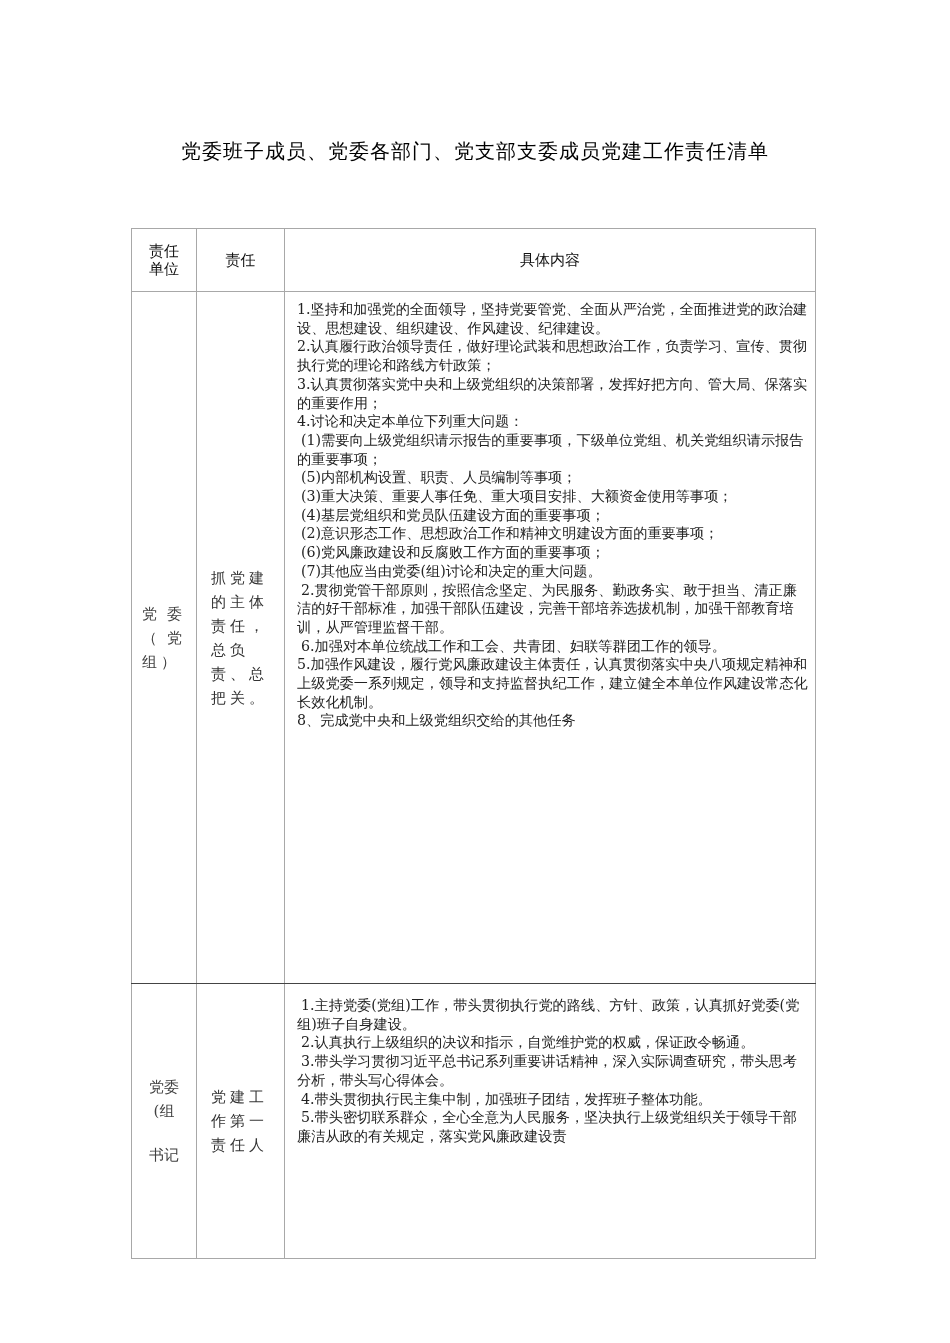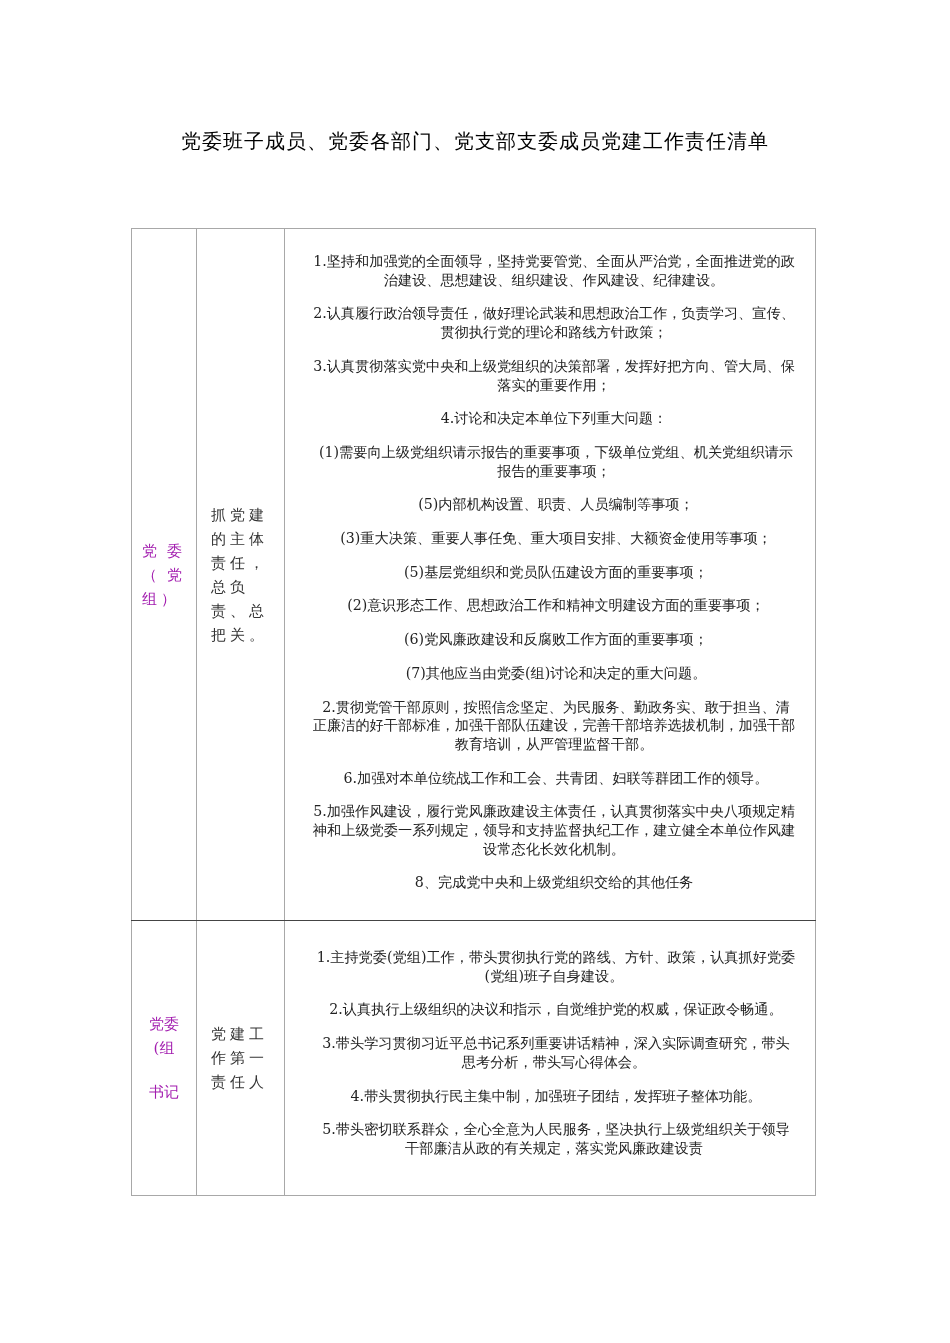--- a/index.html
+++ b/index.html
@@ -1,66 +1,74 @@
 <!DOCTYPE html>
 <html><head>
 <meta charset="utf-8">
 <style>
   html, body { margin: 0; padding: 0; background: #ffffff; }
   body { width: 950px; height: 1343px; position: relative; overflow: hidden;
          font-family: "DejaVu Serif", "Liberation Serif", serif; color: #111; }
-  .title { position: absolute; top: 128px; left: 0; width: 950px; text-align: center;
+  .title { position: absolute; top: 138px; left: 0; width: 950px; text-align: center;
            font-family: "DejaVu Sans", "Liberation Sans", sans-serif; font-size: 20px;
            letter-spacing: 1px; color: #000; }
   table.main { position: absolute; top: 228px; left: 131px; width: 684px;
                border-collapse: collapse; table-layout: fixed; }
   table.main td, table.main th { border: 1.5px solid #a8a8a8; vertical-align: middle; padding: 0; }
   table.main { border: 1.5px solid #555; }
   tr.hdr th { height: 62px; font-weight: normal;
               font-family: "DejaVu Sans", "Liberation Sans", sans-serif; font-size: 15px; }
   tr.hdr th.c1 { text-align: center; line-height: 18px; }
   tr.row1 td { height: 683px; border-bottom: 1.5px solid #444; }
   tr.row2 td { height: 262px; }
-  td.unit { text-align: center; font-size: 15px; line-height: 24px; color: #a21caf; }
+  td.unit { text-align: center; font-size: 15px; line-height: 24px; color: #404040; }
   td.unit .inner { display: inline-block; width: 44px; text-align: justify; letter-spacing: 4px; }
   td.resp { font-size: 15px; line-height: 24px; color: #333; padding: 0 8px 0 14px !important; letter-spacing: 4px; }
   td.content { vertical-align: top !important; padding: 8px 4px 0 12px !important; font-size: 14.2px;
                line-height: 18.7px; color: #222; }
-  .item { margin: 15px; text-align: center; }
+  .item { margin: 0; }
   .item.indent1 { text-indent: 4px; }
   .row2 td.content { padding-top: 12px !important; }
   .row2 td.unit { vertical-align: middle; text-align: center; }
 </style>
 </head>
 <body>
 
 <div class="title">党委班子成员、党委各部门、党支部支委成员党建工作责任清单</div>
 
 <table class="main">
   <colgroup>
     <col style="width:65px">
     <col style="width:88px">
     <col style="width:531px">
   </colgroup>
   <tbody>
+      <tr class="hdr">
+    <th class="c1">
+      <div>责任</div>
+      <div>单位</div>
+    </th>
+    <th>责任</th>
+    <th>具体内容</th>
+  </tr>
 
   <tr class="row1">
     <td class="unit">
       <span class="inner">党委（党组）</span>
     </td>
     <td class="resp">抓党建的主体责任，总负责、总把关。</td>
     <td class="content">
       <p class="item">1.坚持和加强党的全面领导，坚持党要管党、全面从严治党，全面推进党的政治建设、思想建设、组织建设、作风建设、纪律建设。</p>
       <p class="item">2.认真履行政治领导责任，做好理论武装和思想政治工作，负责学习、宣传、贯彻执行党的理论和路线方针政策；</p>
       <p class="item">3.认真贯彻落实党中央和上级党组织的决策部署，发挥好把方向、管大局、保落实的重要作用；</p>
       <p class="item">4.讨论和决定本单位下列重大问题：</p>
       <p class="item indent1">(1)需要向上级党组织请示报告的重要事项，下级单位党组、机关党组织请示报告的重要事项；</p>
       <p class="item indent1">(5)内部机构设置、职责、人员编制等事项；</p>
       <p class="item indent1">(3)重大决策、重要人事任免、重大项目安排、大额资金使用等事项；</p>
-      <p class="item indent1">(5)基层党组织和党员队伍建设方面的重要事项；</p>
+      <p class="item indent1">(4)基层党组织和党员队伍建设方面的重要事项；</p>
       <p class="item indent1">(2)意识形态工作、思想政治工作和精神文明建设方面的重要事项；</p>
       <p class="item indent1">(6)党风廉政建设和反腐败工作方面的重要事项；</p>
       <p class="item indent1">(7)其他应当由党委(组)讨论和决定的重大问题。</p>
       <p class="item indent1">2.贯彻党管干部原则，按照信念坚定、为民服务、勤政务实、敢于担当、清正廉洁的好干部标准，加强干部队伍建设，完善干部培养选拔机制，加强干部教育培训，从严管理监督干部。</p>
       <p class="item indent1">6.加强对本单位统战工作和工会、共青团、妇联等群团工作的领导。</p>
       <p class="item">5.加强作风建设，履行党风廉政建设主体责任，认真贯彻落实中央八项规定精神和上级党委一系列规定，领导和支持监督执纪工作，建立健全本单位作风建设常态化长效化机制。</p>
       <p class="item">8、完成党中央和上级党组织交给的其他任务</p>
     </td>
   </tr>
 

